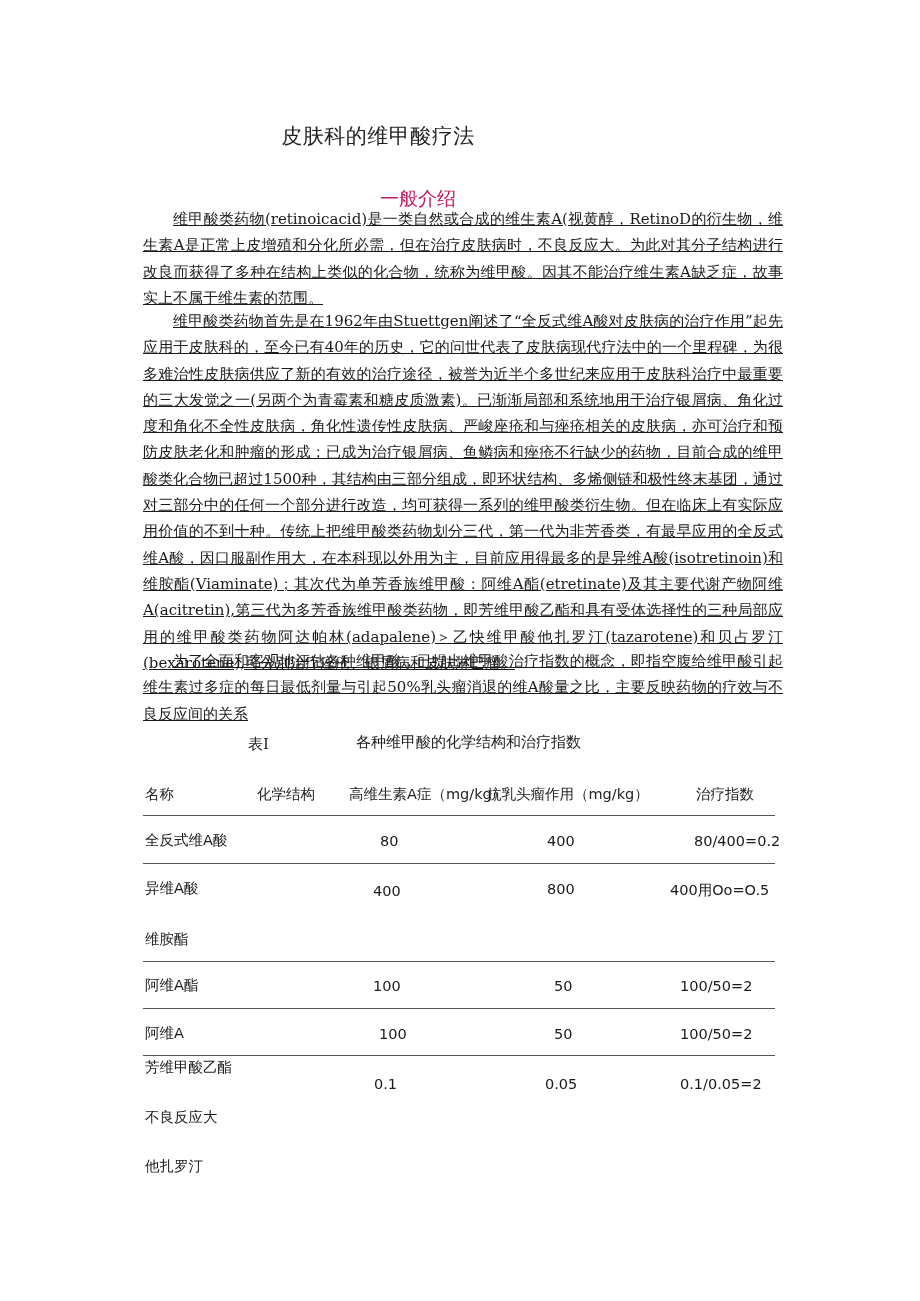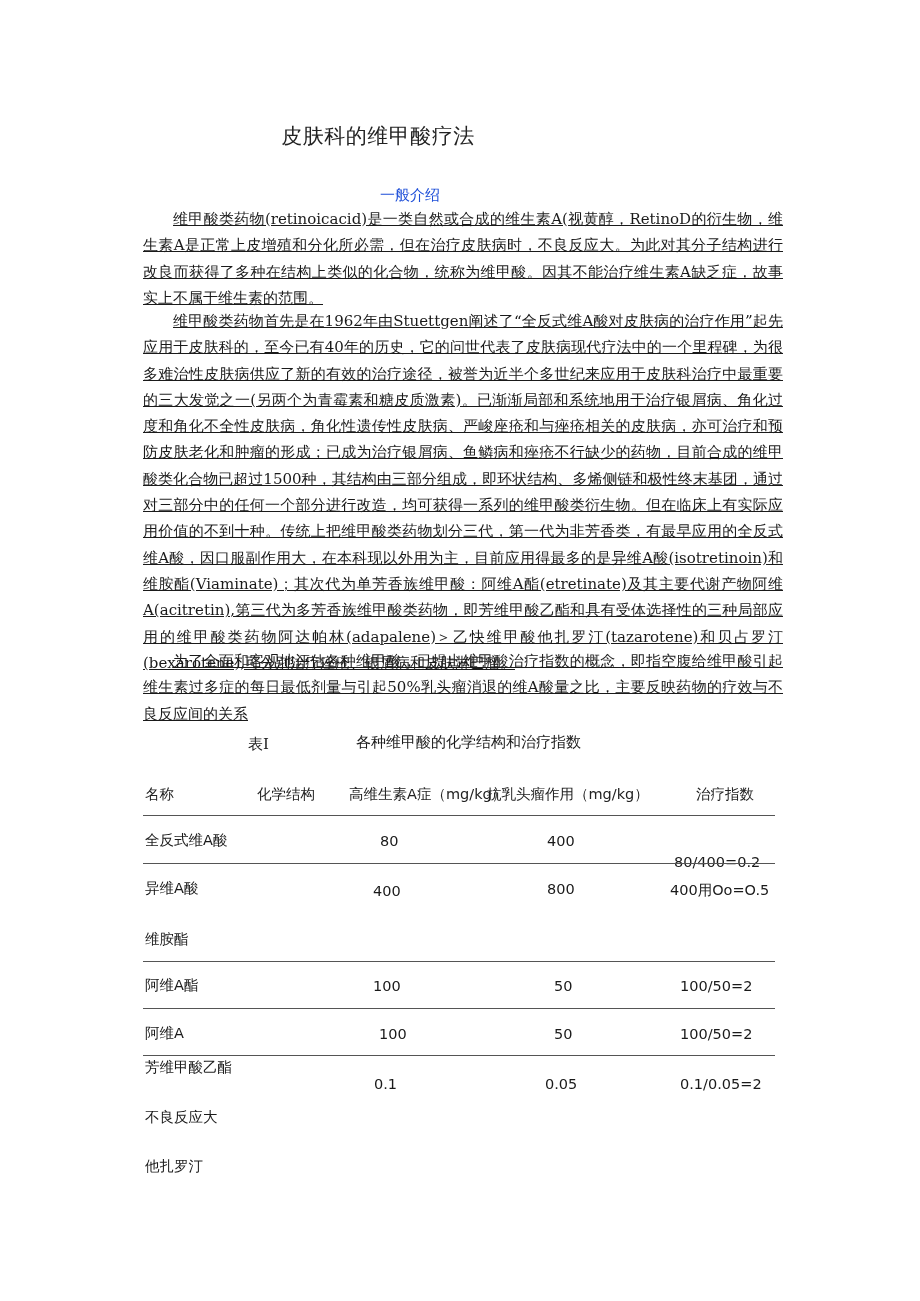--- a/index.html
+++ b/index.html
@@ -1,37 +1,37 @@
 <!DOCTYPE html>
 <html><head>
 <meta charset="utf-8">
 <style>
   html, body { margin: 0; padding: 0; background: #ffffff; }
   body { width: 920px; height: 1301px; position: relative; overflow: hidden;
          font-family: "DejaVu Serif", "Liberation Serif", serif; color: #1a1a1a; }
   .title { position: absolute; top: 122px; left: 0; width: 756px; text-align: center;
            font-size: 21px; color: #222; letter-spacing: 0.5px; }
-  .section-heading { position: absolute; top: 186px; left: 380px; font-size: 15px; color: #1d4ed8; }
+  .section-heading { position: absolute; top: 186px; left: 380px; font-size: 19px; color: #be185d; }
   .body-text { position: absolute; left: 143px; width: 640px; font-size: 15px; line-height: 26.3px;
                text-align: justify; color: #1a1a1a; text-decoration: underline; }
   .body-text p { margin: 0; text-indent: 30px; }
   #p1 { top: 206px; }
   #p2 { top: 308px; }
   #p3 { top: 648px; }
   .caption-label { position: absolute; top: 735px; left: 248px; font-size: 15px; }
   .caption-title { position: absolute; top: 733px; left: 356px; font-size: 15px; }
   .table { position: absolute; left: 143px; top: 775px; width: 632px; font-size: 14.5px;
            font-family: "DejaVu Sans", "Liberation Sans", sans-serif; }
   .hdr { position: absolute; top: 10px; white-space: nowrap; color: #222; }
   .rule { position: absolute; left: 0; width: 632px; height: 0; border-top: 1px solid #555; }
   .cell { position: absolute; white-space: nowrap; }
   .name { left: 2px; }
   .c1 { left: 237px; }
   .c2 { left: 404px; }
-  .c3 { left: 531px; margin-top: 21px; }
+  .c3 { left: 551px; }
 </style>
 </head>
 <body>
 
 <div class="title">皮肤科的维甲酸疗法</div>
 <div class="section-heading">一般介绍</div>
 
 <div class="body-text" id="p1">
   <p>维甲酸类药物(retinoicacid)是一类自然或合成的维生素A(视黄醇，RetinoD的衍生物，维生素A是正常上皮增殖和分化所必需，但在治疗皮肤病时，不良反应大。为此对其分子结构进行改良而获得了多种在结构上类似的化合物，统称为维甲酸。因其不能治疗维生素A缺乏症，故事实上不属于维生素的范围。</p>
 </div>

